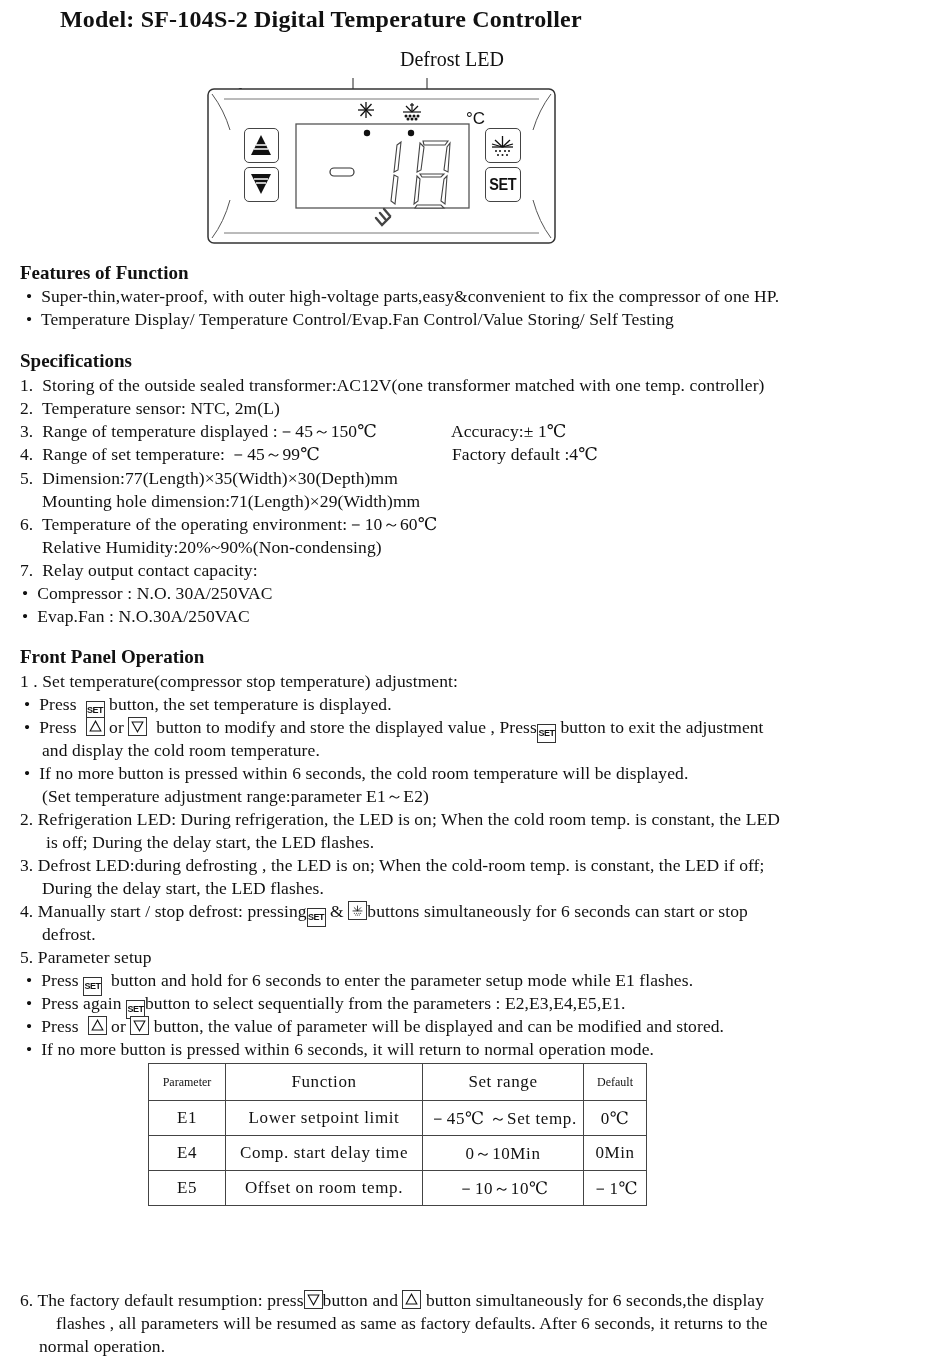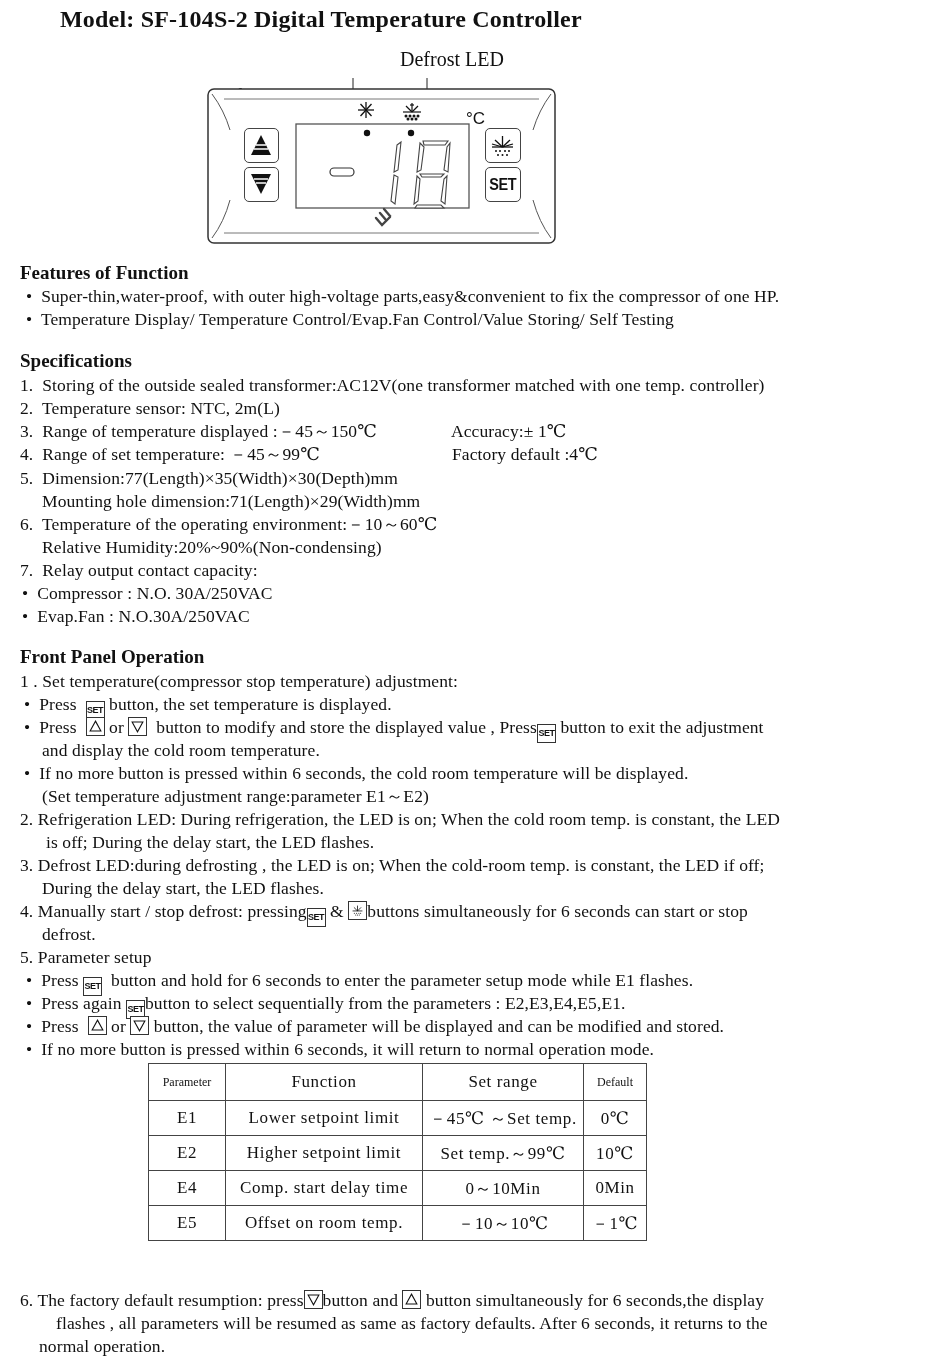--- a/index.html
+++ b/index.html
@@ -226,26 +226,20 @@
     <td style="width:160px;">Set  range</td>
     <td style="width:62px;font-size:12px;letter-spacing:0;">Default</td>
   </tr>
   <tr>
     <td>E1</td>
     <td>Lower setpoint limit</td>
     <td>－45℃ ～Set temp.</td>
     <td>0℃</td>
   </tr>
   <tr>
-    <td>E2</td>
-    <td>Higher setpoint limit</td>
-    <td>Set temp.～99℃</td>
-    <td>10℃</td>
-  </tr>
-  <tr>
     <td>E4</td>
     <td>Comp. start delay time</td>
     <td>0～10Min</td>
     <td>0Min</td>
   </tr>
   <tr>
     <td>E5</td>
     <td>Offset on room temp.</td>
     <td>－10～10℃</td>
     <td>－1℃</td>

